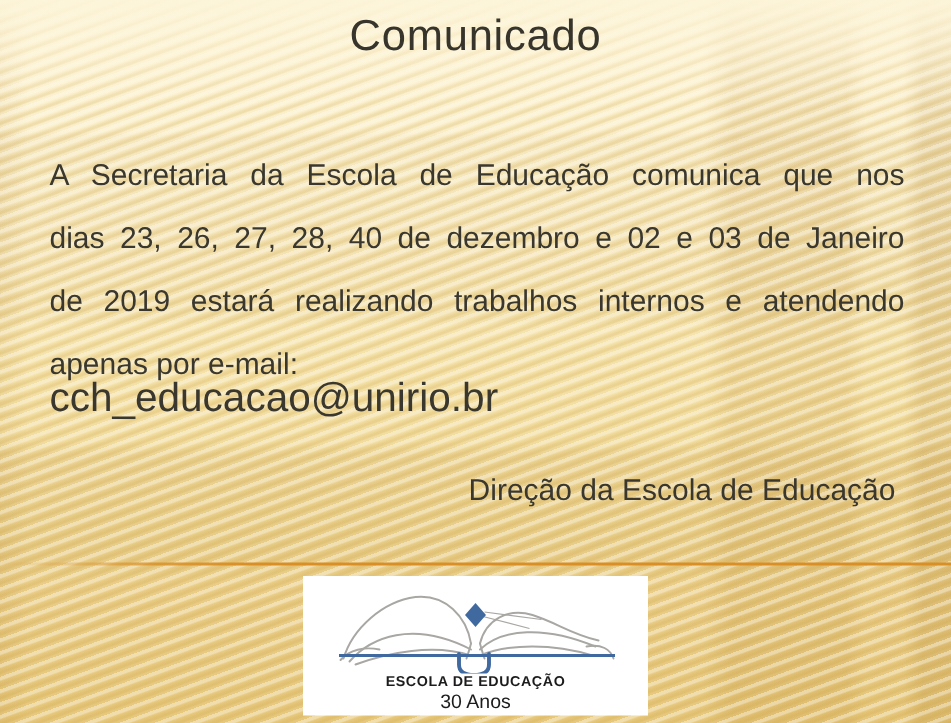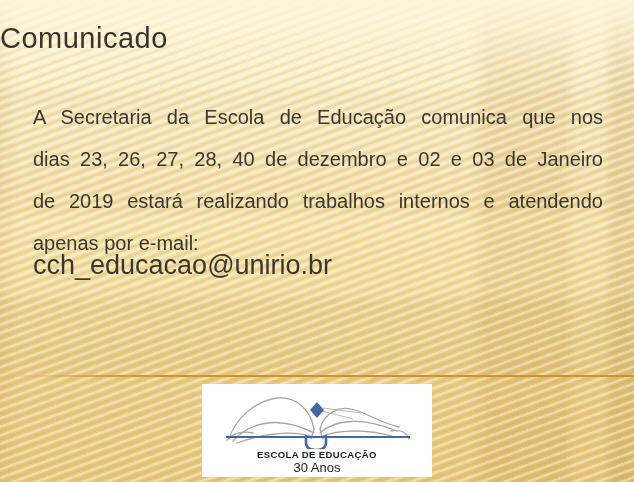--- a/index.html
+++ b/index.html
@@ -32,22 +32,22 @@
         rgba(176,126,38,0.06) 19%, rgba(176,126,38,0.06) 44%,
         rgba(176,126,38,0) 45%, rgba(176,126,38,0) 61%,
         rgba(176,126,38,0.10) 63%, rgba(176,126,38,0.10) 78%,
         rgba(176,126,38,0.05) 80%, rgba(176,126,38,0.05) 100%),
       linear-gradient(180deg, var(--bg-top, #fdf4d6) 0%, #f9ecc3 28%, #f4e1a8 52%,
         #efd897 70%, #ebd08a 85%, var(--bg-bottom, #e9cc82) 100%);
   }
 
   .slide-title {
     position: absolute;
-    top: 20px; left: 0; right: 0;
-    text-align: left;
+    top: 6px; left: 0; right: 0;
+    text-align: center;
     font-size: 29px;
     line-height: 36px;
     letter-spacing: 0.5px;
     color: var(--title-text, #37342c);
   }
 
   .body-block {
     position: absolute;
     top: 102px; left: 33px; right: 31px;
     font-size: 20px;
@@ -126,20 +126,21 @@
 
   <div class="body-block">
     <div class="body-line">A Secretaria da Escola de Educação comunica que nos</div>
     <div class="body-line">dias 23, 26, 27, 28, 40 de dezembro e 02 e 03 de Janeiro</div>
     <div class="body-line">de 2019 estará realizando trabalhos internos e atendendo</div>
     <div class="body-line last">apenas por e-mail:</div>
   </div>
 
   <div class="email-line">cch_educacao@unirio.br</div>
 
+  <div class="signature-line">Direção da Escola de Educação</div>
 
   <div class="divider-rule"></div>
 
   <div class="logo-box">
     <svg width="196" height="64" viewBox="0 0 196 64" fill="none" xmlns="http://www.w3.org/2000/svg">
 
       <g stroke="var(--logo-gray, #a9a7a3)" stroke-width="1.3" stroke-linecap="round" fill="none">
         <path d="M 10,54 C 16,34 36,16 58,13 C 78,11 92,26 95,44"></path>
         <path d="M 14,56 C 28,40 56,28 95,48"></path>
         <path d="M 18,58 C 40,50 70,44 95,52"></path>

